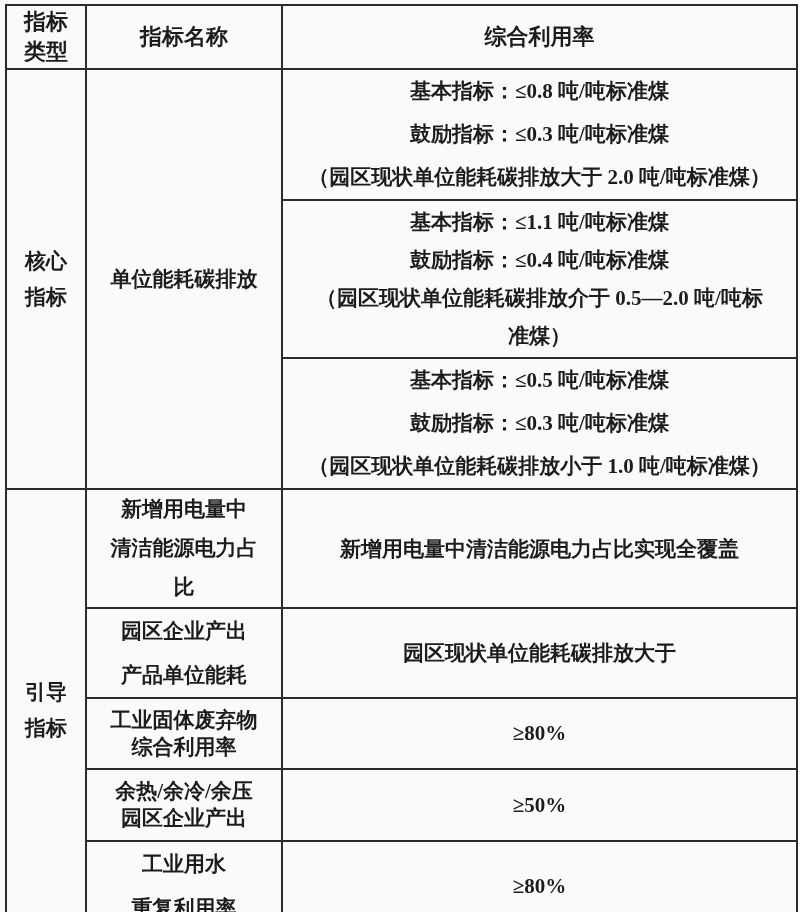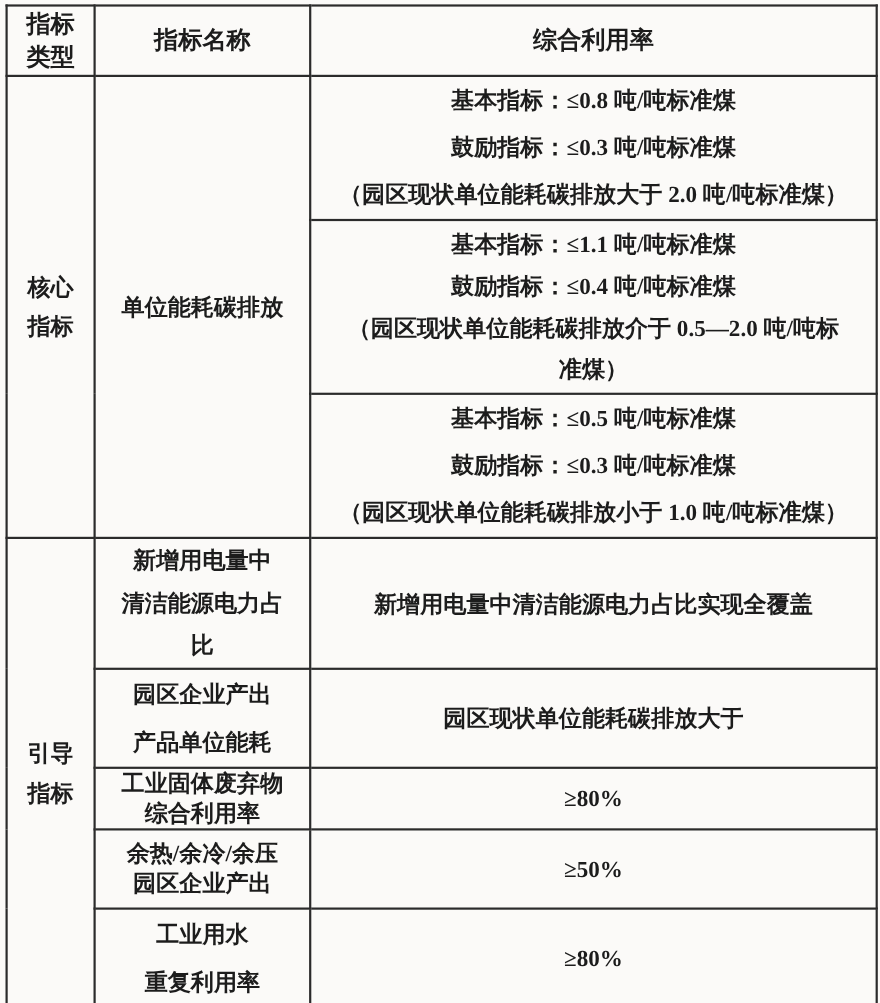--- a/index.html
+++ b/index.html
@@ -93,21 +93,21 @@
     <td class="ml lh-mid">新增用电量中
 清洁能源电力占
 比</td>
     <td>新增用电量中清洁能源电力占比实现全覆盖</td>
   </tr>
   <tr style="height:82px">
     <td class="ml lh-loose">园区企业产出
 产品单位能耗</td>
     <td>园区现状单位能耗碳排放大于</td>
   </tr>
-  <tr style="height:56px">
+  <tr style="height:71px">
     <td class="ml lh-tight">工业固体废弃物
 综合利用率</td>
     <td>≥80%</td>
   </tr>
   <tr style="height:72px">
     <td class="ml lh-tight">余热/余冷/余压
 园区企业产出</td>
     <td>≥50%</td>
   </tr>
   <tr style="height:86px">

